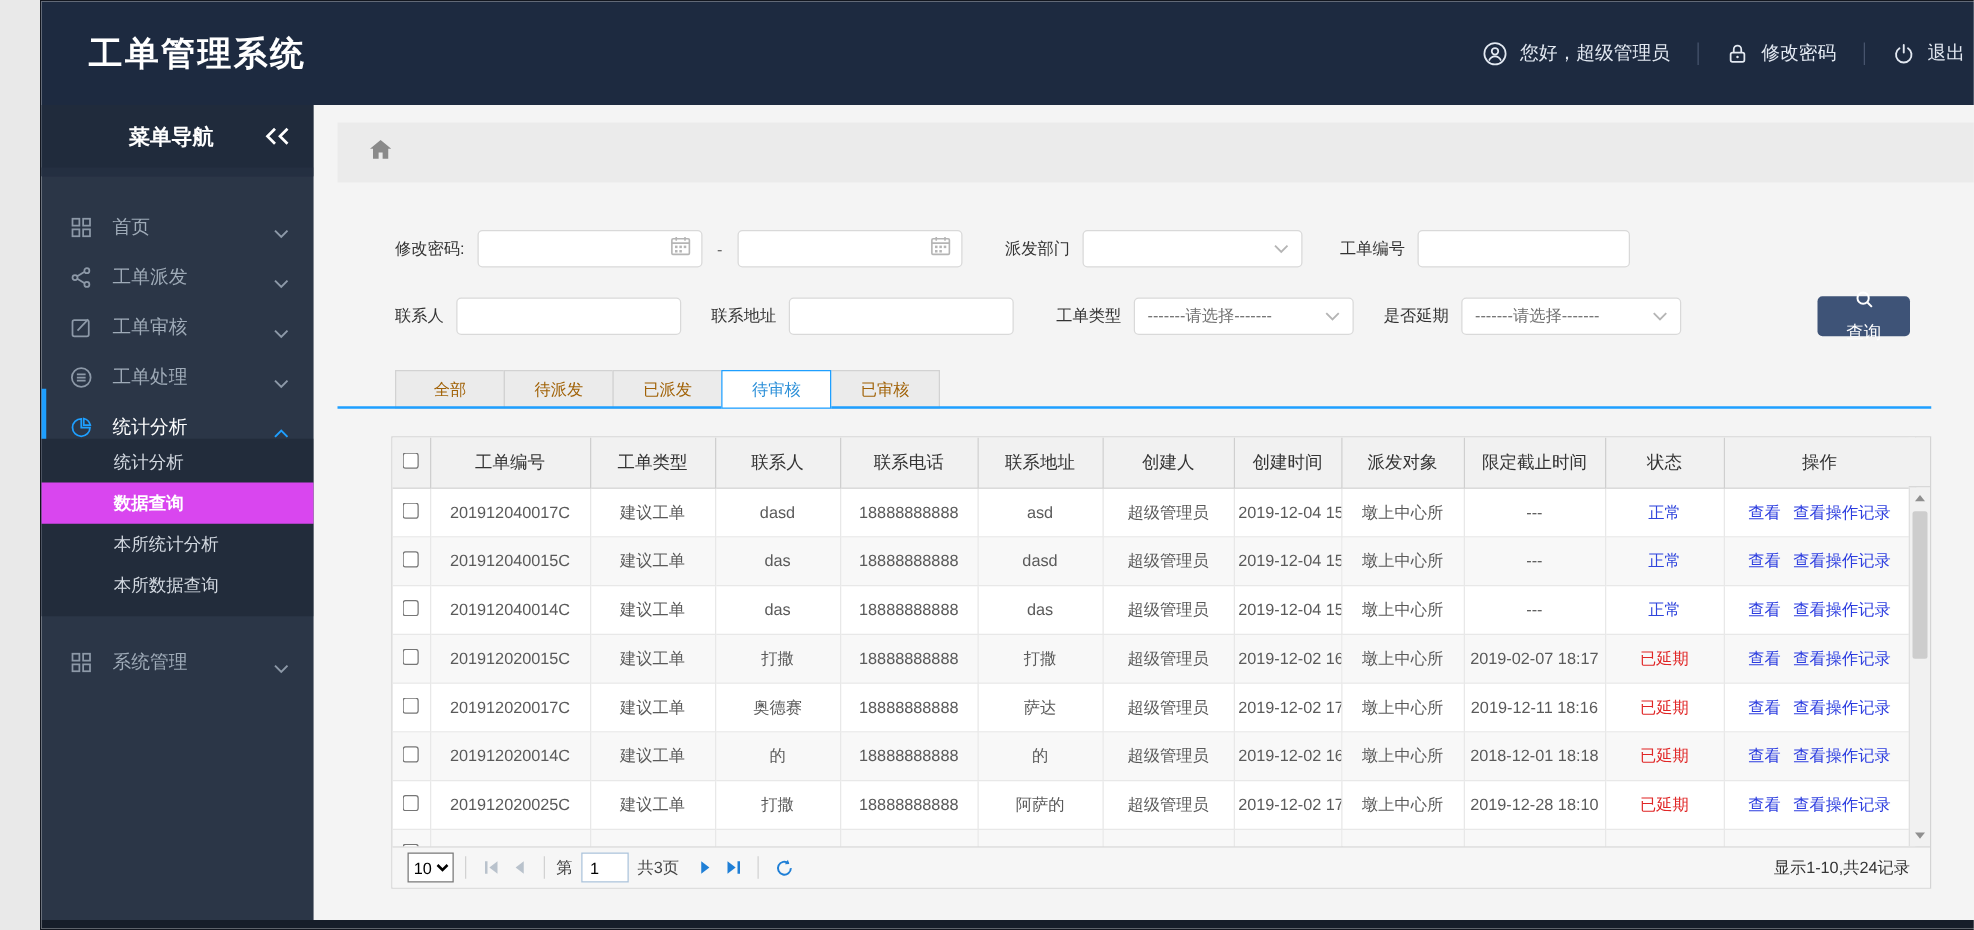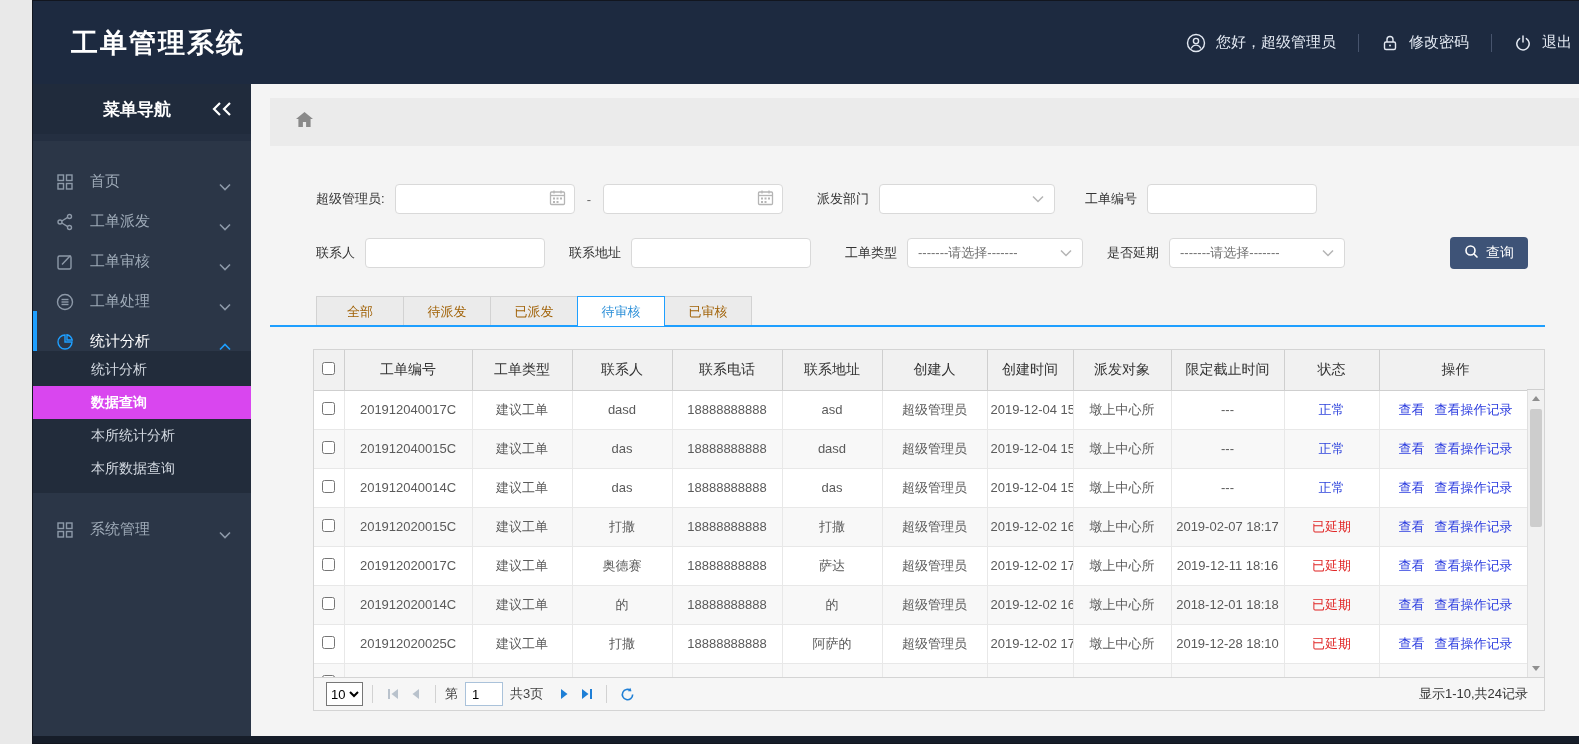--- a/index.html
+++ b/index.html
@@ -44,21 +44,21 @@
   .f-label { font-size:13px; color:#333; margin-right:10px; white-space:nowrap; }
   .f-box { height:30px; background:#fff; border:1px solid #d9d9d9; border-radius:4px; }
   .date-input { width:180px; display:flex; align-items:center; justify-content:flex-end; padding-right:8px; color:#b9b9b9; cursor:text; }
   .text-input { width:180px; padding:0 8px; font-size:13px; color:#333; outline:none; }
   .text-input.short { width:170px; }
   .fake-select { width:176px; display:flex; align-items:center; justify-content:space-between; padding:0 10px; color:#707070; font-size:13px; cursor:pointer; }
   .fake-select .ph { overflow:hidden; white-space:nowrap; }
   .fake-select .sel-chev { color:#b5b5b5; display:flex; }
   .dash-sep { margin:0 12px; color:#666; font-size:13px; }
   .gap34 { width:34px; } .gap24 { width:24px; } .gap30 { width:30px; }
-  .search-btn { margin-left:auto; margin-right:82px; min-width:74px; height:32px; background:#3E5377; color:#fff; border:none; border-radius:4px; font-size:14px; display:flex; align-items:center; justify-content:center; gap:7px; padding:0 14px; cursor:pointer; }
+  .search-btn { margin-left:auto; margin-right:82px; min-width:74px; height:32px; background:#3E5377; color:#fff; border:none; border-radius:4px; font-size:14px; display:flex; align-items:center; justify-content:center; gap:7px; padding:0 14px; cursor:pointer;flex-direction:column; }
 
   
   .tabs { display:flex; padding-left:46px; margin-top:4px; position:relative; }
   .tabs::after { content:""; position:absolute; left:0; right:65px; bottom:0; height:2px; background:#1E9FFF; }
   .tab { width:88px; height:31px; display:flex; align-items:center; justify-content:center; font-size:13px; color:#a16207; background:#ebebeb; border:1px solid #d2d2d2; margin-left:-1px; cursor:pointer; position:relative; }
   .tab:first-child { margin-left:0; }
   .tab.active { background:#ffffff; color:#2b8fd8; border-color:#1E9FFF; z-index:2; }
 
   
   .panel { margin:22px 65px 0 43px; background:#fff; border:1px solid #d4d4d4; }
@@ -262,21 +262,21 @@
       <div class="breadcrumb">
         <span>
           <svg width="21" height="20" viewBox="0 0 21 20">
               <path d="M10.5 2 2 9h2.4v8h4.5v-5h3.2v5h4.5V9H19Z" fill="#8a8a8a"></path>
             </svg>
         </span>
       </div>
 
       <div class="filters">
         <div class="f-row">
-          <span class="f-label">超级管理员:</span>
+          <span class="f-label">修改密码:</span>
           <div class="f-box date-input">
             <span>
               <svg width="17" height="17" viewBox="0 0 17 17">
                   <rect x="1.5" y="3" width="14" height="12.5" rx="1" fill="none" stroke="#b5b5b5" stroke-width="1.3"></rect>
                   <line x1="1.5" y1="6.5" x2="15.5" y2="6.5" stroke="#b5b5b5" stroke-width="1.3"></line>
                   <line x1="5" y1="1.5" x2="5" y2="4.5" stroke="#b5b5b5" stroke-width="1.3"></line>
                   <line x1="12" y1="1.5" x2="12" y2="4.5" stroke="#b5b5b5" stroke-width="1.3"></line>
                   <rect x="4" y="8.5" width="2" height="2" fill="#b5b5b5"></rect>
                   <rect x="7.5" y="8.5" width="2" height="2" fill="#b5b5b5"></rect>
                   <rect x="11" y="8.5" width="2" height="2" fill="#b5b5b5"></rect>

